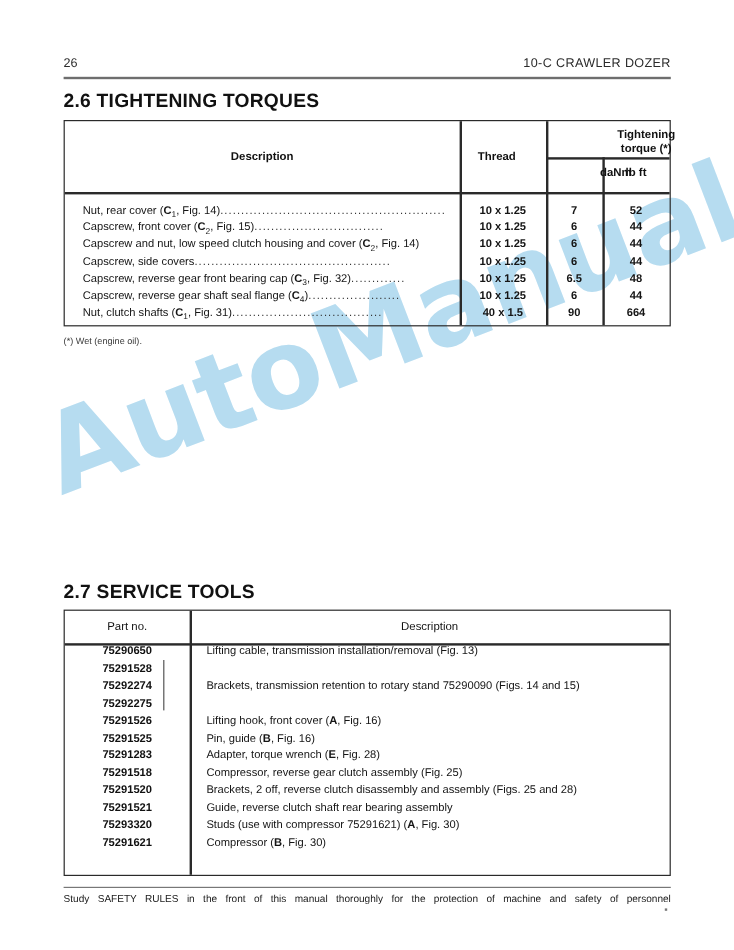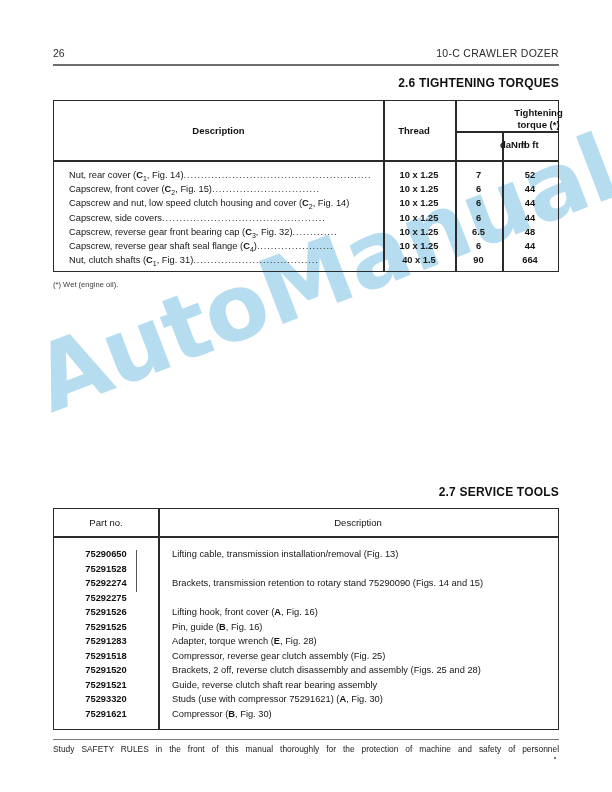--- a/index.html
+++ b/index.html
@@ -89,22 +89,22 @@
     width: 506px;
     height: 2px;
     background: #6e6e6e;
   }
 
   
   .section-title {
     position: absolute;
     width: 506px;
     left: 53px;
-    text-align: right;
-    font-size: 12px;
+    text-align: left;
+    font-size: 16px;
     font-weight: 700;
     letter-spacing: 0.2px;
     color: #111;
   }
   #sec26 { top: 76px; }
   #sec27 { top: 485px; }
 
   
   .tbl {
     position: absolute;
@@ -258,21 +258,20 @@
   }
   #t2h-part { left: 0; width: 104px; }
   #t2h-desc { left: 104px; width: 400px; }
 
   .t2-body {
     position: absolute;
     left: 0;
     right: 0;
     top: 28px;
     bottom: 0;
-    padding-top: 12px;
   }
   .t2-row {
     position: relative;
     height: 14.5px;
   }
   .t2-part {
     position: absolute;
     left: 0;
     width: 104px;
     text-align: center;

